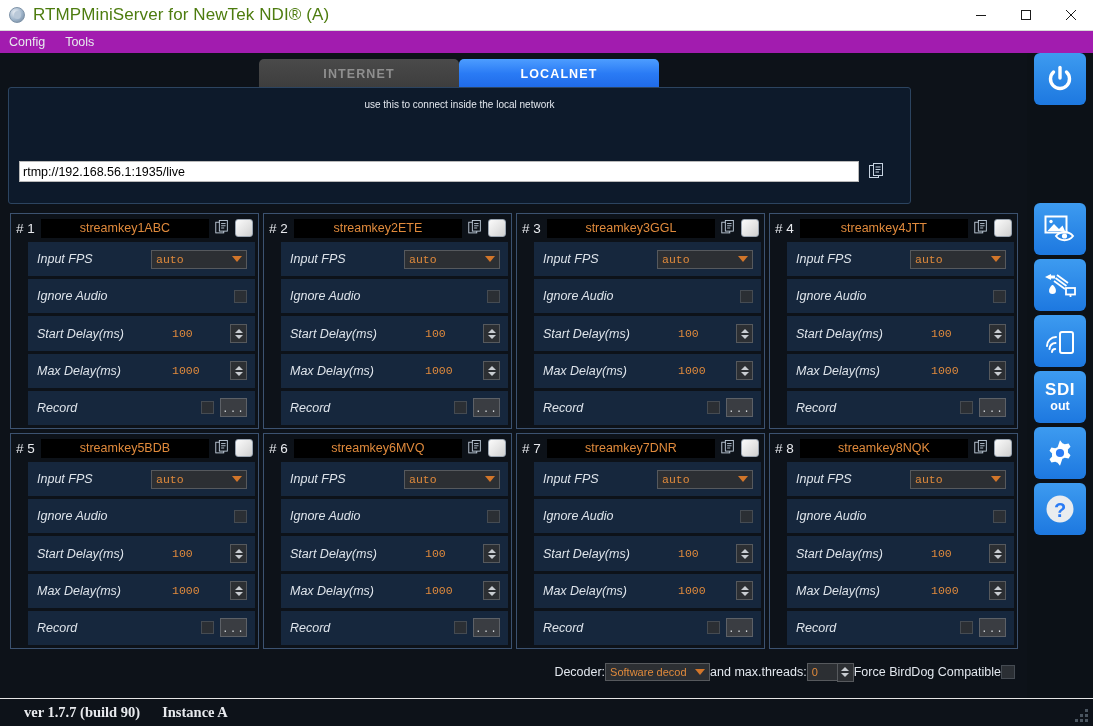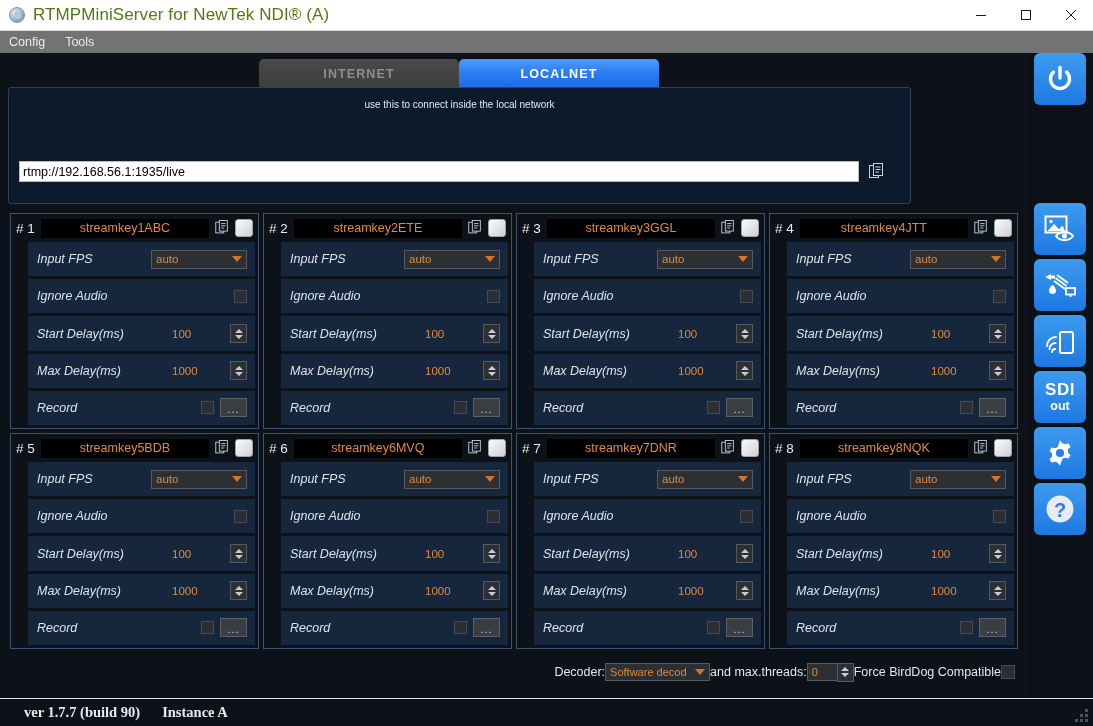--- a/index.html
+++ b/index.html
@@ -32,21 +32,21 @@
   }
   .winbtns { margin-left: auto; display: flex; height: 31px; }
   .winbtn {
     width: 45px; height: 31px; display: flex; align-items: center; justify-content: center;
     color: #1b1b1b;
   }
   .winbtn svg { display: block; }
 
   
   .menubar {
-    height: 22px; background: #737373; display: flex; align-items: center;
+    height: 22px; background: #a21caf; display: flex; align-items: center;
     padding-left: 9px; gap: 20px;
   }
   .menu-item { font-size: 12.5px; color: #e8eaee; }
 
   
   .main {
     position: absolute; left: 0; top: 53px; width: 1027px; height: 645px;
     background: #0d1219;
   }
 
@@ -116,21 +116,21 @@
   }
 
   .rows { flex: 1; display: flex; flex-direction: column; }
   .row {
     flex: 1; display: flex; align-items: center;
     background: #16273d; margin: 0 0 3px 14px; padding: 0 8px 0 9px;
     min-height: 30px;
   }
   .row:last-child { margin-bottom: 0; }
   .row-label { font-size: 12.5px; color: #dde3ea; white-space: nowrap; font-style: italic; }
-  .row-ctl { margin-left: auto; display: flex; align-items: center; gap: 6px; }
+  .row-ctl { margin-left: auto; display: flex; align-items: center; gap: 6px; font-family: Liberation Mono, monospace; }
 
   .fps-select {
     width: 96px; height: 19px; background: #2c2f33; border: 1px solid #56595d;
     color: #e08a3c; font-size: 11.5px; display: flex; align-items: center;
     padding-left: 4px; position: relative;
   }
   .fps-arrow {
     position: absolute; right: 4px; top: 50%; transform: translateY(-50%);
     width: 0; height: 0; border-left: 5px solid transparent;
     border-right: 5px solid transparent; border-top: 6px solid #d2762a;

